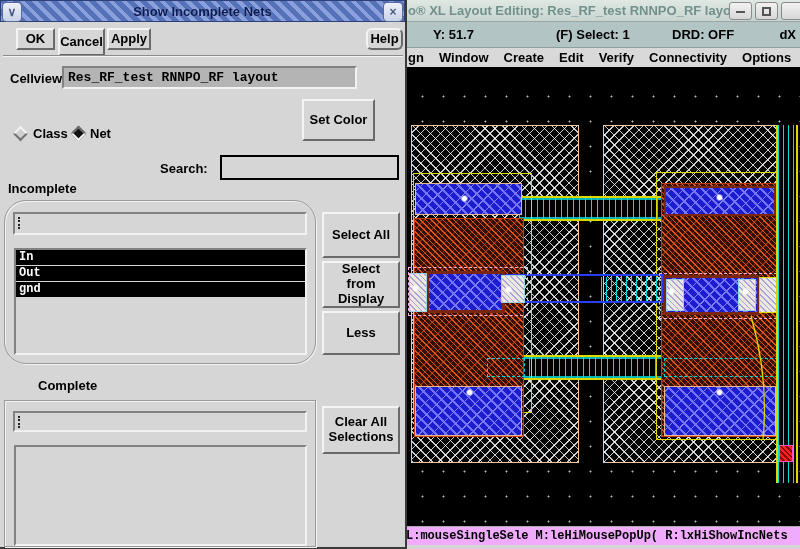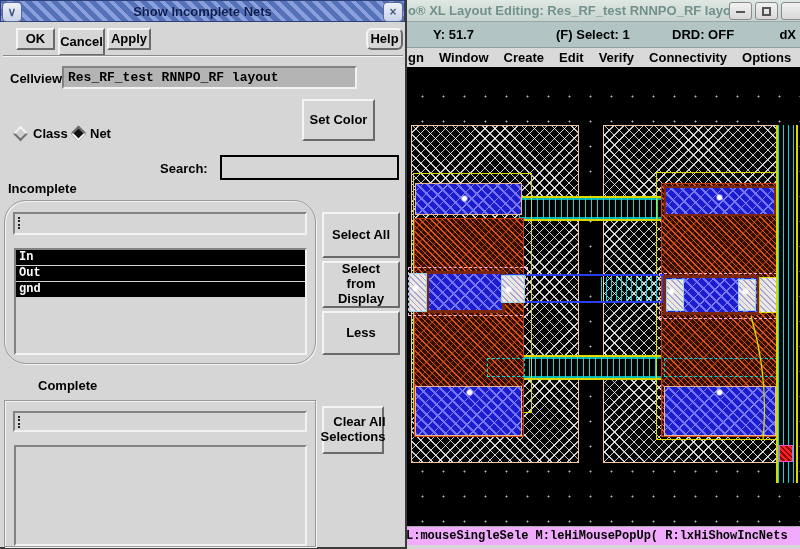--- a/index.html
+++ b/index.html
@@ -203,16 +203,16 @@
     <div class="mbtn" style="left:322px; top:261px; width:78px; height:47px; padding:2px 14px;">Select from Display</div>
     <div class="mbtn" style="left:322px; top:311px; width:78px; height:44px;">Less</div>
 
     <span class="lbl" style="left:14px; top:378px;margin-left:24px;">Complete</span>
     <div class="frame" style="left:4px; top:400px; width:312px; height:147px;">
       <div class="inner-field sunken" style="left:8px; top:10px; width:294px; height:21px;">
         <div class="cursor"></div>
       </div>
       <div class="listbox sunken" style="left:9px; top:44px; width:293px; height:101px;"></div>
     </div>
-    <div class="mbtn" style="left:322px; top:406px; width:62px; height:48px; padding:2px 4px;text-align:right;">Clear All Selections</div>
+    <div class="mbtn" style="left:322px; top:406px; width:78px; height:48px; padding:2px 4px;">Clear All Selections</div>
   </div>
 
 </div>
 
 </body></html>

